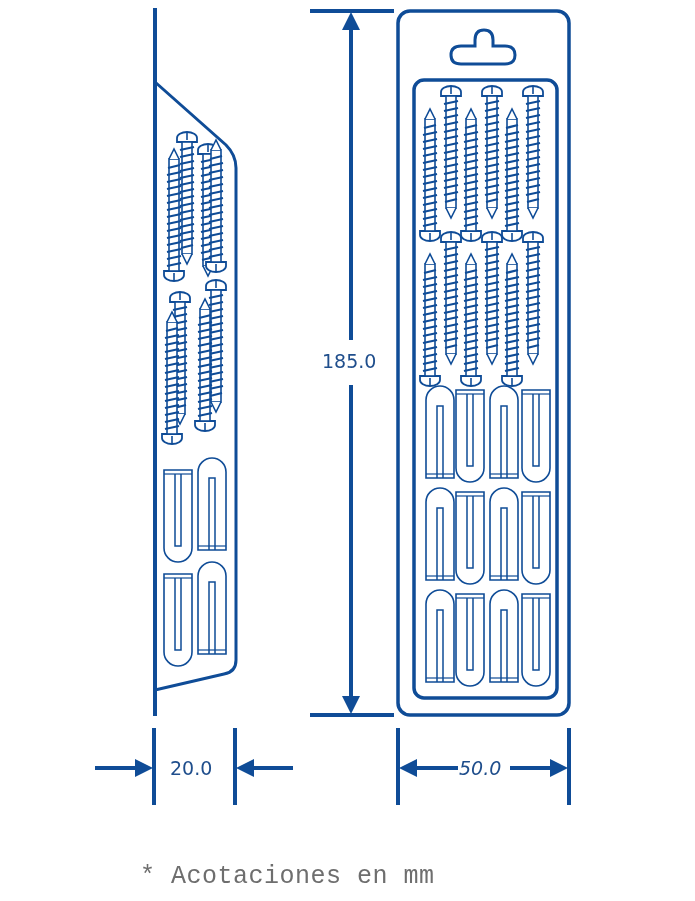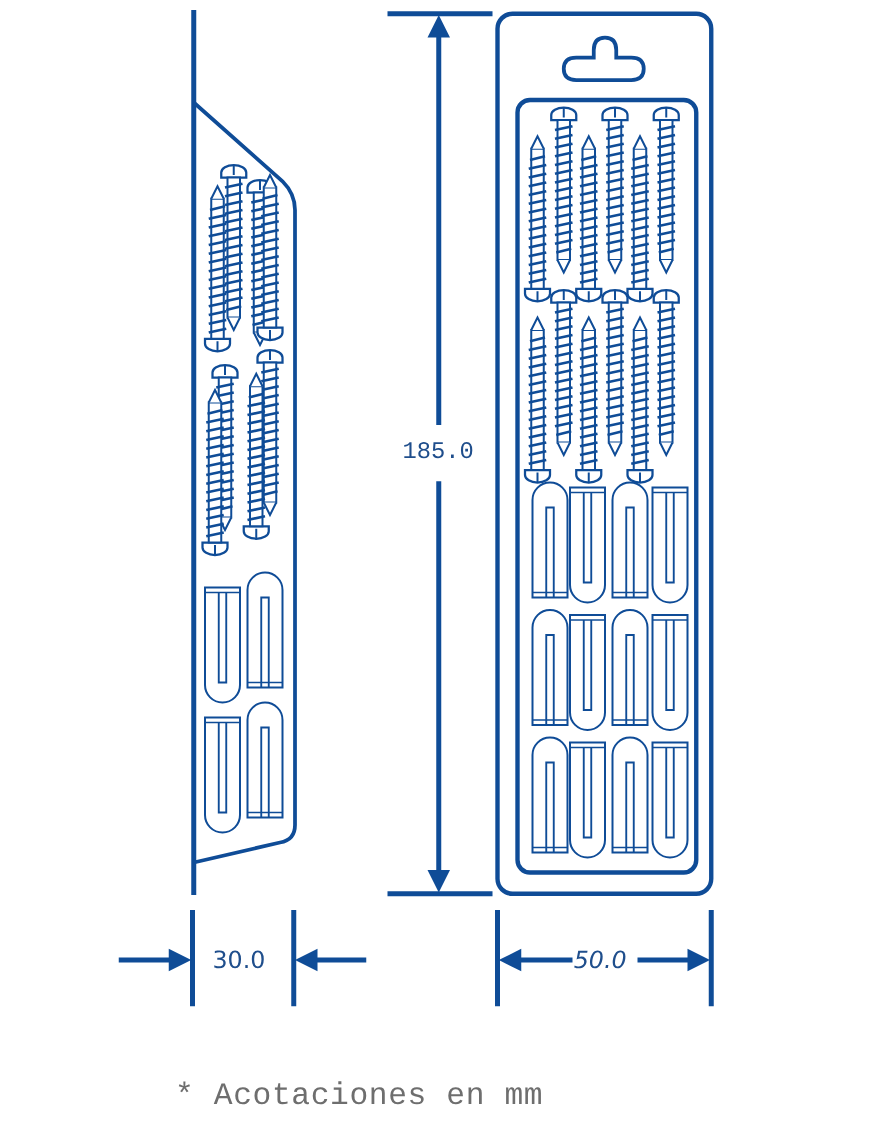--- a/index.html
+++ b/index.html
@@ -141,16 +141,16 @@
   <g>
     <line x1="398" y1="728" x2="398" y2="805" stroke="#0f4c97" stroke-width="4"></line>
     <line x1="569" y1="728" x2="569" y2="805" stroke="#0f4c97" stroke-width="4"></line>
     <line x1="414" y1="768" x2="458" y2="768" stroke="#0f4c97" stroke-width="4"></line>
     <path d="M399,768 L417,759 L417,777 Z" fill="#0f4c97"></path>
     <line x1="510" y1="768" x2="553" y2="768" stroke="#0f4c97" stroke-width="4"></line>
     <path d="M568,768 L550,759 L550,777 Z" fill="#0f4c97"></path>
   </g>
 </svg>
 
-<div class="dim-label" style="left:322px; top:352px;font-family:Liberation Mono, monospace;">185.0</div>
-<div class="dim-label" style="left:170px; top:759px;">30.0</div>
+<div class="dim-label" style="left:322px; top:352px;">185.0</div>
+<div class="dim-label" style="left:170px; top:759px;">20.0</div>
 <div class="dim-label" style="left:459px; top:759px;font-style:italic;">50.0</div>
 <div class="note">* Acotaciones en mm</div>
 
 </body></html>

